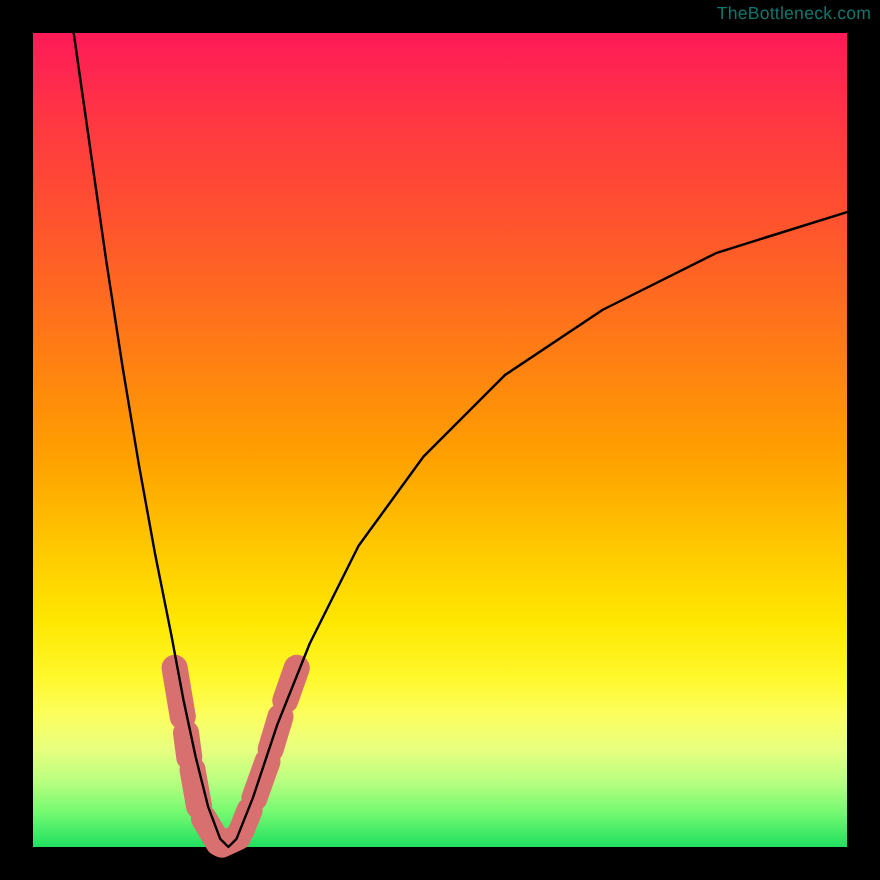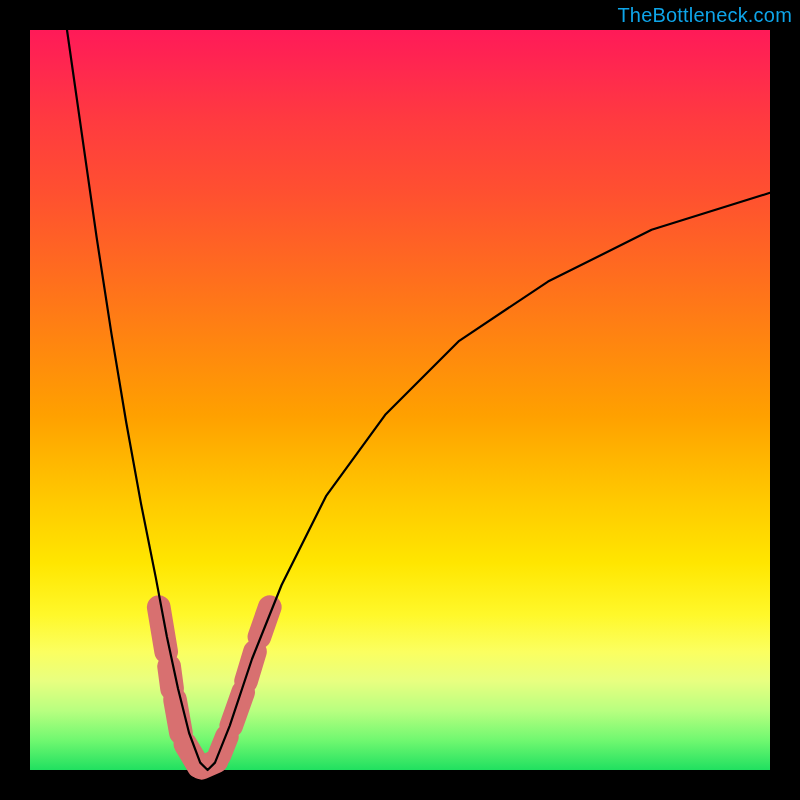--- a/index.html
+++ b/index.html
@@ -38,22 +38,22 @@
       #e8ff80 88%,
       #b8ff80 92%,
       #70f870 96%,
       #20e060 100%
     );
   }
   .watermark {
     position: absolute;
     top: 4px;
     right: 8px;
-    color: #0ea5e9;
-    font-size: 20px;
+    color: #0f766e;
+    font-size: 16px;
     font-weight: 500;
     letter-spacing: 0.2px;
     user-select: none;
     text-align: center;
   }
   svg.curves {
     position: absolute;
     left: 0;
     top: 0;
     width: 740px;

